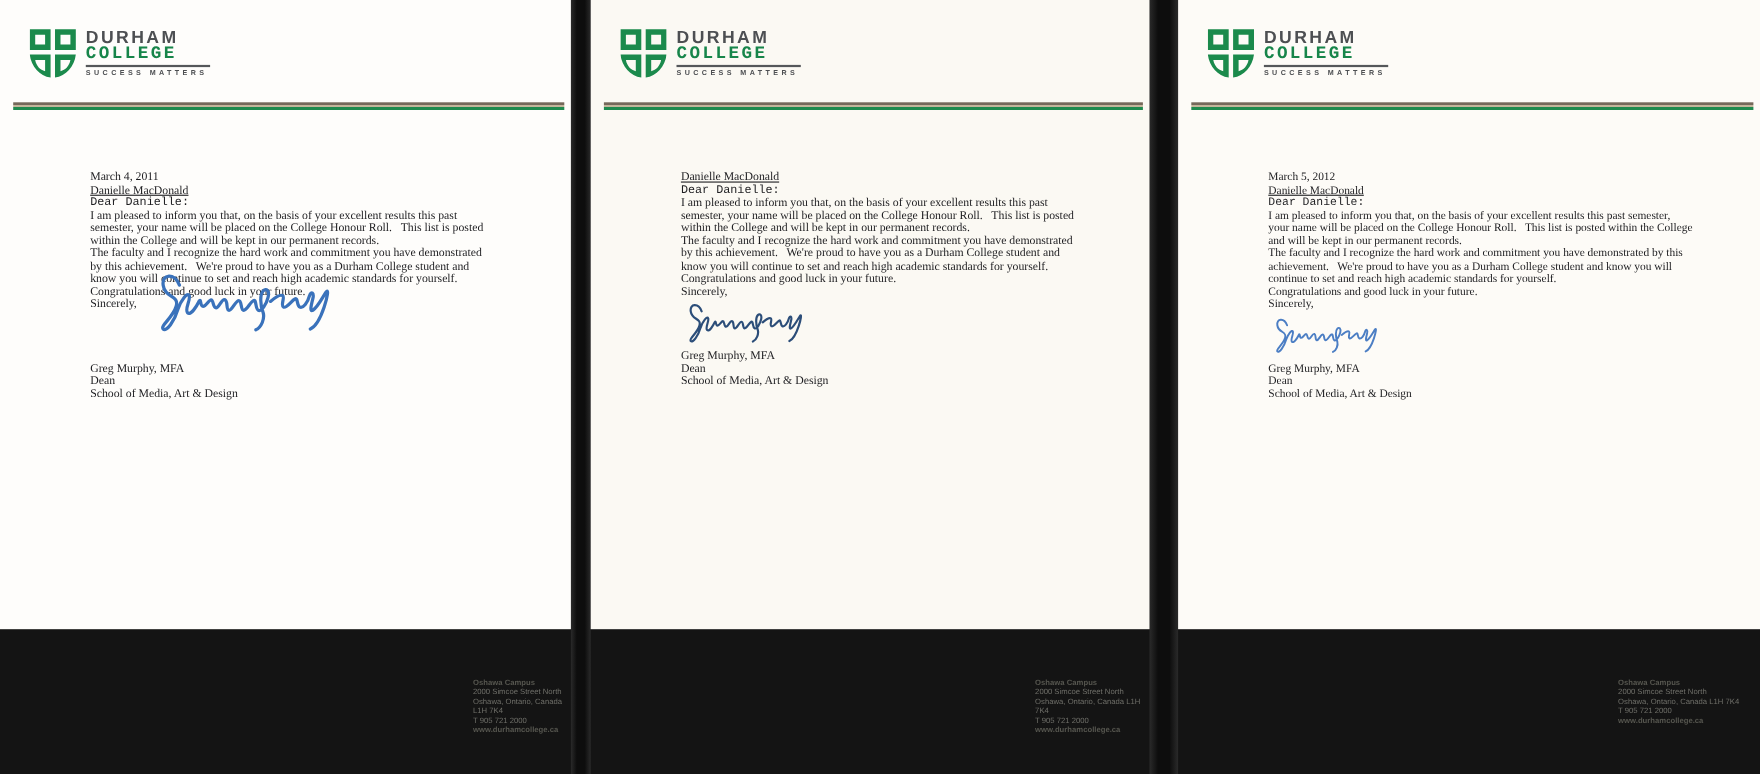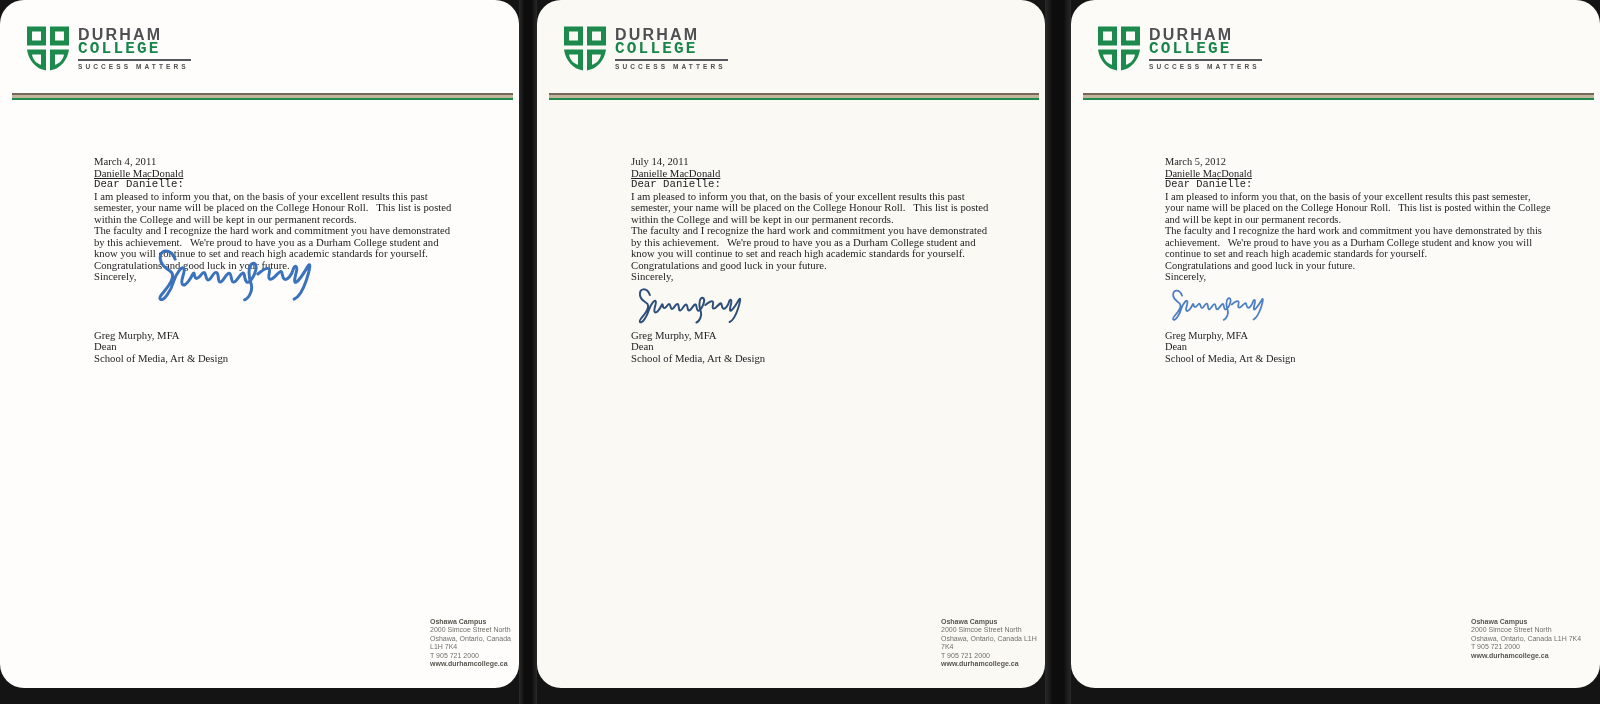--- a/index.html
+++ b/index.html
@@ -2,41 +2,41 @@
 <html><head>
 <meta charset="utf-8">
 <title>Scanned Letters</title>
 <style>
   html,body{margin:0;padding:0;}
   body{
     width:1600px;height:704px;overflow:hidden;
     display:flex;background:#141414;
     font-family:"Liberation Serif",serif;
   }
-  .page{position:relative;height:688px;flex:0 0 auto;border-radius:24px;}
+  .page{position:relative;height:572px;flex:0 0 auto;}
   .page.p1{width:519px;background:#fefdfb;}
   .page.p2{width:508px;background:#fbf9f3;}
   .page.p3{width:529px;background:#fdfbf7;}
   .sep{flex:0 0 auto;height:704px;background:linear-gradient(90deg,#2a2a2a,#0d0d0d 30%,#0d0d0d 70%,#2a2a2a);}
   .sep.s1{width:18px;}
   .sep.s2{width:26px;}
 
   
   .logo{position:absolute;top:26px;left:27px;display:flex;gap:9px;}
   .shield{width:42px;height:45px;}
   .logo-text{padding-top:1px;}
   .logo-l1{font-family:"Liberation Sans",sans-serif;font-weight:bold;font-size:16px;line-height:15px;letter-spacing:2.2px;color:#4d4f52;}
   .logo-l2{font-family:Liberation Mono, monospace;font-weight:bold;font-size:16px;line-height:15px;letter-spacing:2.2px;color:#17854a;}
   .logo-divider{width:113px;height:1.5px;background:#55575a;margin:2px 0 2.5px;}
   .logo-tag{font-family:"Liberation Sans",sans-serif;font-weight:bold;font-size:6.5px;letter-spacing:3.1px;color:#4d4f52;}
   .rule{position:absolute;top:93px;left:12px;right:6px;height:7px;
     background:linear-gradient(#75685a 0 2px,#c3b59b 2px 4.5px,#1f8a4e 4.5px 7px);}
 
   
-  .content{position:absolute;left:82px;top:156px;font-size:10.7px;line-height:11.5px;color:#1d1d20;width:455px;margin-left:12px;}
+  .content{position:absolute;left:82px;top:156px;font-size:10.7px;line-height:11.5px;color:#1d1d20;width:455px;}
   .p3 .content{font-size:10.4px;width:482px;}
   .content p{margin:0;}
   .recipient{margin-top:60px;text-decoration:underline;}
   .salutation{margin-top:47px;font-family:Liberation Mono, monospace;}
   .para{margin-top:11px;white-space:pre-wrap;}
   .closing{margin-top:11px;}
   .sig-area{position:relative;height:47px;}
   .sig{position:absolute;}
   .sig path{fill:none;stroke-width:4px;stroke-linecap:round;stroke-linejoin:round;}
   .p1 .sig{left:56px;top:-40px;width:170px;height:62px;}
@@ -121,21 +121,20 @@
     <div class="logo-text">
       <div class="logo-l1">DURHAM</div>
       <div class="logo-l2">COLLEGE</div>
       <div class="logo-divider"></div>
       <div class="logo-tag">SUCCESS MATTERS</div>
     </div>
   </div>
   <div class="rule"></div>
 
   <div class="content">
-    <p class="date">July 14, 2011</p>
     <p class="recipient">Danielle MacDonald</p>
     <p class="salutation">Dear Danielle:</p>
     <p class="para">I am pleased to inform you that, on the basis of your excellent results this past
 semester, your name will be placed on the College Honour Roll.   This list is posted
 within the College and will be kept in our permanent records.</p>
     <p class="para">The faculty and I recognize the hard work and commitment you have demonstrated
 by this achievement.   We're proud to have you as a Durham College student and
 know you will continue to set and reach high academic standards for yourself.</p>
     <p class="para">Congratulations and good luck in your future.</p>
     <p class="closing">Sincerely,</p>

